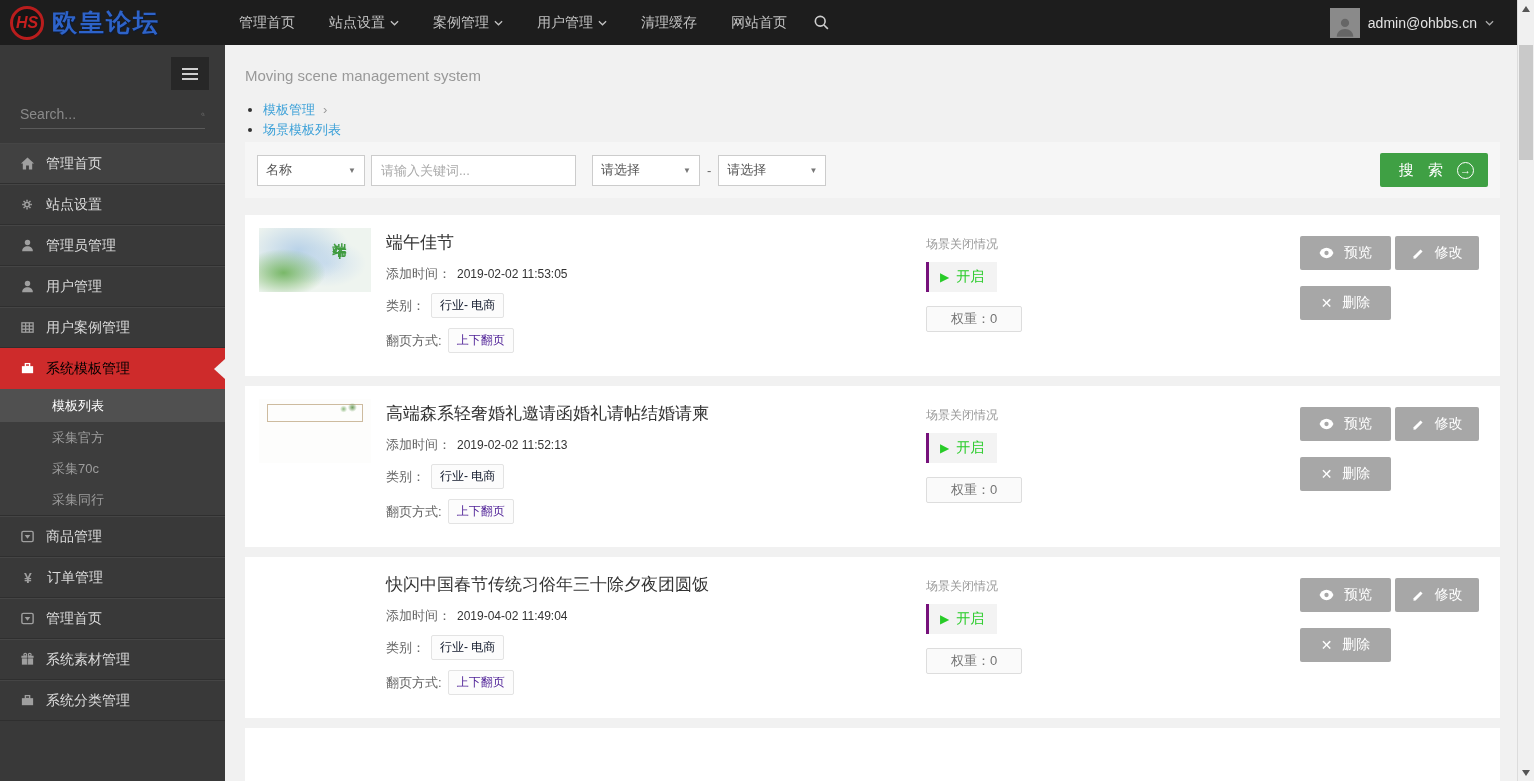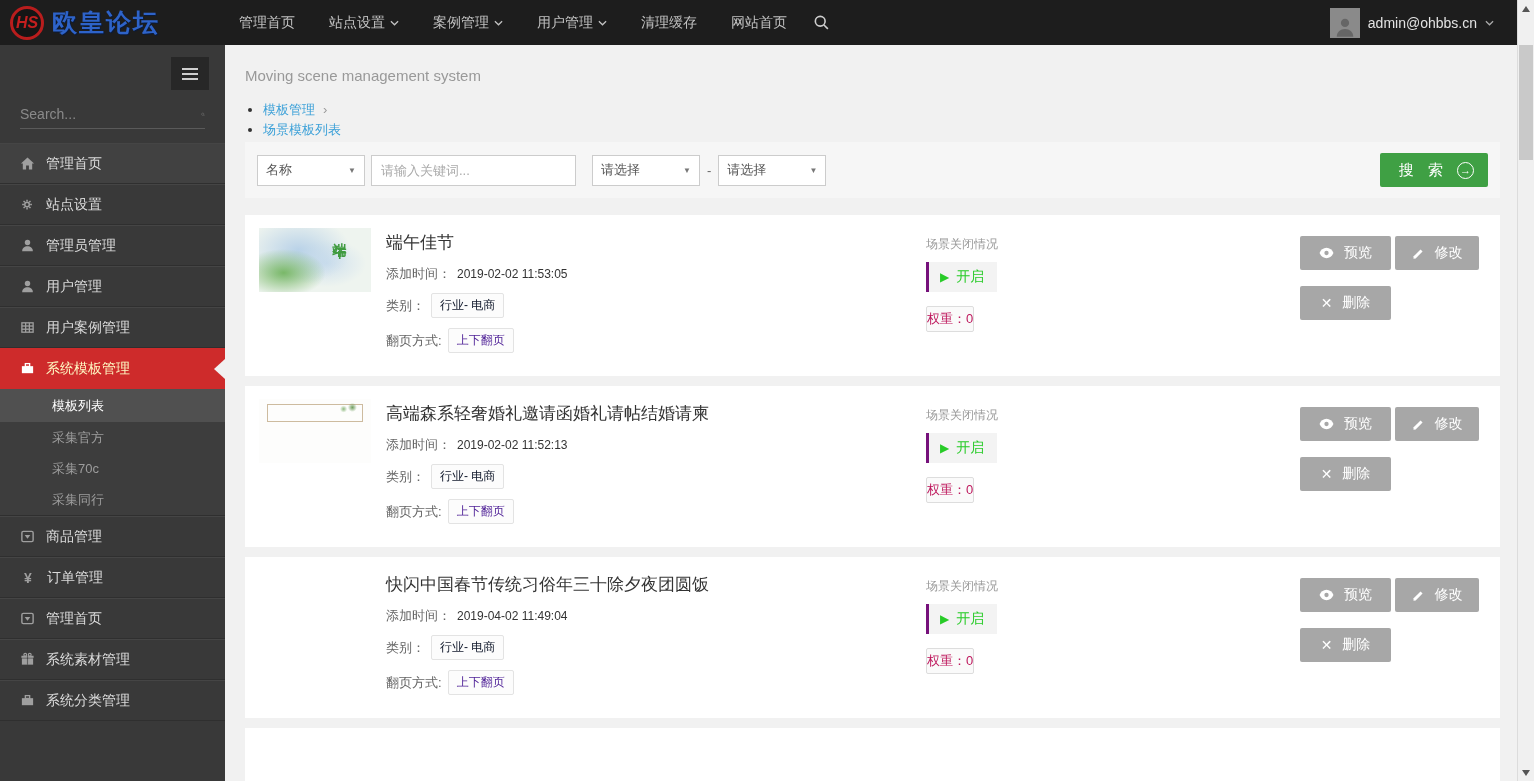--- a/index.html
+++ b/index.html
@@ -29,21 +29,21 @@
   .collapse-row { display:flex; justify-content:flex-end; padding:12px 16px 6px 0; }
   .collapse-btn { width:38px; height:33px; background:#272727; display:flex; align-items:center; justify-content:center; cursor:pointer; }
   .side-search { margin:10px 20px 14px 20px; border-bottom:1px solid #5a5a5a; display:flex; align-items:center; padding-bottom:6px; }
   .side-search input { flex:1; background:transparent; border:none; outline:none; color:#bbb; font-size:14px; }
   .side-search input::placeholder { color:#8a8a8a; }
   .menu { list-style:none; }
   .menu-item { position:relative; height:41px; display:flex; align-items:center; gap:11px; padding-left:20px;
     color:#dcdcdc; font-size:14px; border-bottom:1px solid #2f2f2f; border-top:1px solid #454545; cursor:pointer; }
   .menu-item .ic { color:#9f9f9f; }
   .menu-item.hovered { background:#414141; }
-  .menu-item.active { background:#ce2b2b; color:#fef9c3; border-top-color:#ce2b2b; border-bottom-color:#ce2b2b; }
+  .menu-item.active { background:#ce2b2b; color:#000000; border-top-color:#ce2b2b; border-bottom-color:#ce2b2b; }
   .menu-item.active .ic { color:#fff; }
   .menu-item.active::after { content:""; position:absolute; right:0; top:50%; margin-top:-10px;
     border-top:10px solid transparent; border-bottom:10px solid transparent; border-right:11px solid #f1f1f1; }
   .submenu { list-style:none; background:#3d3d3d; border-bottom:1px solid #2f2f2f; }
   .submenu-item { height:31px; display:flex; align-items:center; padding-left:52px; color:#9d9d9d; font-size:13px; cursor:pointer; }
   .submenu-item.active { background:#505050; color:#fff; height:33px; }
   .yen { font-size:14px; font-weight:bold; width:16px; text-align:center; color:#9f9f9f; }
   .menu .ic { width:15px; height:15px; flex:0 0 15px; }
 
   
@@ -103,21 +103,21 @@
   .badge.cat { color:#0f172a; }
   .badge.pager { color:#4c1d95; }
 
   .row-status { width:260px; padding-top:8px; }
   .status-label { font-size:12px; color:#999; }
   .toggle { margin-top:9px; display:inline-flex; align-items:center; background:#f3f3f3;
     border-left:3px solid #76117b; padding:6px 13px 6px 11px; cursor:pointer; }
   .toggle .play { color:#27cb27; font-size:12px; }
   .toggle .t-label { color:#27cb27; font-size:14px; margin-left:7px; }
   .weight-badge { display:inline-block; margin-top:14px; border:1px solid #ddd; background:#fafafa;
-    padding:3px 0; font-size:13px; color:#be185d; border-radius:2px; }
+    padding:3px 24px; font-size:13px; color:#737373; border-radius:2px; }
   .weight-badge:empty { display:none; }
 
   .row-actions { margin-left:auto; width:186px; padding-top:8px; }
   .act-line { display:flex; gap:4px; }
   .act-btn { height:34px; background:#a7a7a7; color:#fff; border:none; font-size:14px; display:inline-flex;
     align-items:center; justify-content:center; gap:10px; cursor:pointer; border-radius:2px;
     font-family:"Liberation Sans","DejaVu Sans",sans-serif; }
   .btn-preview { width:91px; }
   .btn-edit { width:84px; }
   .btn-delete { width:91px; margin-top:16px; }

